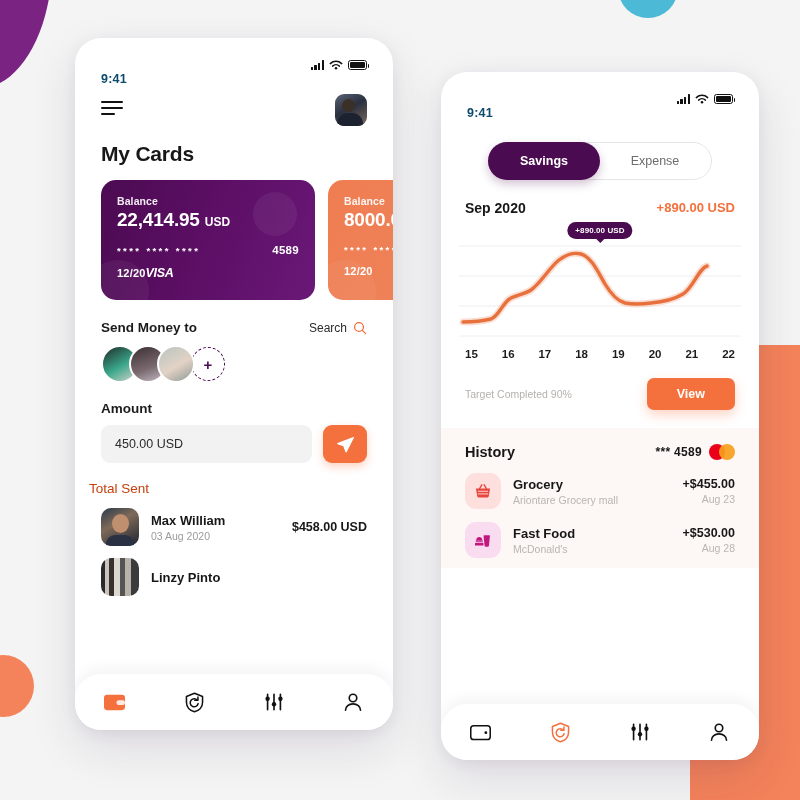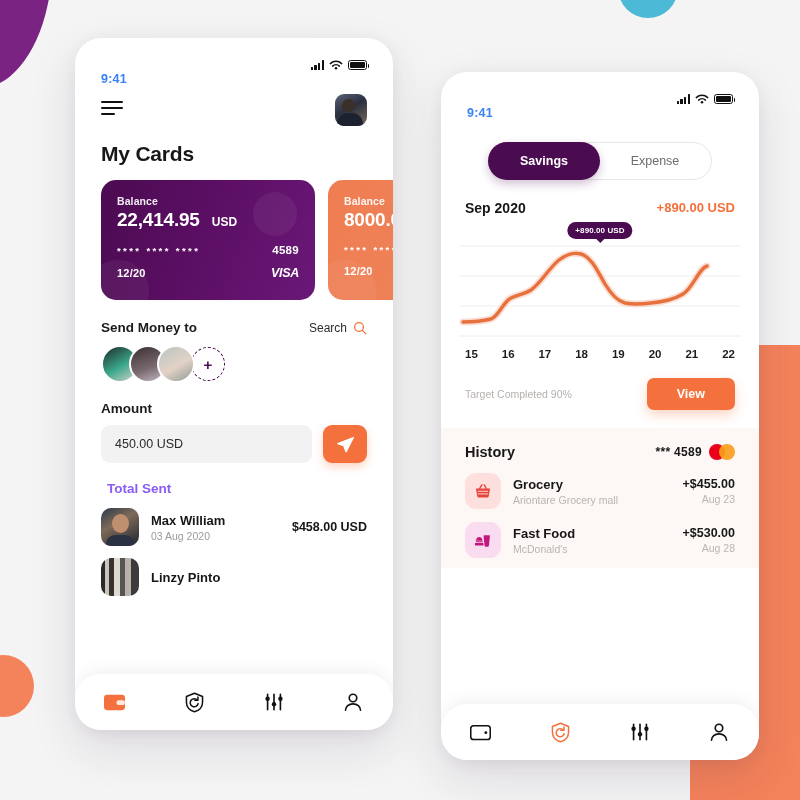--- a/index.html
+++ b/index.html
@@ -34,21 +34,21 @@
     box-shadow:0 18px 46px rgba(60,40,80,.13), 0 3px 14px rgba(60,40,80,.07);
     overflow:hidden;
   }
   .phone-left{left:75px;top:38px;width:318px;height:692px;}
   .phone-right{left:441px;top:72px;width:318px;height:688px;}
 
   .statusbar{
     display:flex;align-items:center;justify-content:space-between;
     padding:16px 26px 0 26px;height:22px;
   }
-  .status-time{font-size:12.5px;font-weight:700;color:#3b82f6;letter-spacing:.2px;margin-top:27px;}
+  .status-time{font-size:12.5px;font-weight:700;color:#0c4a6e;letter-spacing:.2px;margin-top:27px;}
   .status-icons{display:flex;align-items:center;gap:5px;}
   .ic-signal{display:flex;align-items:flex-end;gap:1.5px;height:10px;}
   .ic-signal i{display:block;width:2.2px;background:#111;border-radius:.5px;}
   .ic-signal i:nth-child(1){height:3.5px}
   .ic-signal i:nth-child(2){height:5.5px}
   .ic-signal i:nth-child(3){height:7.5px}
   .ic-signal i:nth-child(4){height:10px}
   .ic-batt{width:19px;height:10px;border:1.4px solid #111;border-radius:2.6px;position:relative;box-sizing:border-box;}
   .ic-batt::after{content:"";position:absolute;left:1px;top:1px;bottom:1px;right:1px;background:#111;border-radius:1px;}
   .ic-batt::before{content:"";position:absolute;right:-3.4px;top:3px;width:1.8px;height:4px;background:#111;border-radius:0 1px 1px 0;}
@@ -74,24 +74,24 @@
   .card{
     border-radius:15px;padding:15px 16px 13px 16px;color:#fff;
     position:relative;overflow:hidden;box-sizing:border-box;flex:none;
   }
   .card-purple{width:214px;height:120px;background:linear-gradient(110deg,#4B0B51 0%,#5A0E62 42%,#6A1878 100%);}
   .card-orange{width:214px;height:120px;background:linear-gradient(120deg,#F07D52 0%,#EE8258 55%,#E98E6C 100%);}
   .card::after{content:"";position:absolute;right:18px;top:12px;width:44px;height:44px;border-radius:50%;background:rgba(255,255,255,.055);}
   .card::before{content:"";position:absolute;left:-14px;bottom:-22px;width:62px;height:62px;border-radius:50%;background:rgba(255,255,255,.05);}
   .card-lab{font-size:10.5px;font-weight:700;opacity:.92;letter-spacing:.1px;}
   .card-bal{font-size:19px;font-weight:700;margin-top:2px;letter-spacing:-.2px;}
-  .card-bal .cur{font-size:12px;font-weight:700;margin-left:12px;letter-spacing:0;}
+  .card-bal .cur{font-size:12px;font-weight:700;margin-left:5px;letter-spacing:0;}
   .card-dots{display:flex;align-items:center;justify-content:space-between;margin-top:13px;font-size:9.5px;font-weight:700;letter-spacing:2.4px;}
   .card-dots .last4{font-size:11.5px;letter-spacing:.3px;}
-  .card-bottom{display:flex;align-items:center;justify-content:space-between;margin-top:10px;font-size:11px;font-weight:700;letter-spacing:.2px;}
+  .card-bottom{display:flex;align-items:center;justify-content:flex-start;margin-top:10px;font-size:11px;font-weight:700;letter-spacing:.2px;}
   .visa{font-size:12.5px;font-weight:800;font-style:italic;letter-spacing:-.3px;}
 
   .sec-row{display:flex;align-items:center;justify-content:space-between;padding:20px 26px 0 26px;}
   .sec-title{font-size:13.5px;font-weight:700;color:#1b1b1b;}
   .search-wrap{display:flex;align-items:center;gap:6px;}
   .search-lab{font-size:12px;color:#2b2b2b;font-weight:500;}
 
   .avatars{display:flex;align-items:center;padding:10px 26px 0 26px;}
   .av{width:34px;height:34px;border-radius:50%;border:2px solid #fff;margin-left:-10px;overflow:hidden;position:relative;}
   .av:first-child{margin-left:0;}
@@ -110,21 +110,21 @@
     flex:1;height:38px;background:#f2f2f2;border-radius:9px;border:none;
     display:flex;align-items:center;padding:0 14px;box-sizing:border-box;
     font-size:12.5px;color:#2a2a2a;font-family:inherit;font-weight:500;
   }
   .send-btn{
     width:44px;height:38px;border-radius:9px;background:#F4703C;
     display:flex;align-items:center;justify-content:center;flex:none;cursor:pointer;
     box-shadow:0 4px 9px rgba(244,112,60,.3);
   }
 
-  .total-lab{font-size:13.5px;font-weight:700;color:#8b5cf6;padding:18px 26px 0 32px;}
+  .total-lab{font-size:13.5px;font-weight:400;color:#c2410c;padding:18px 26px 0 14px;}
   .sent-list{padding:0 26px;}
   .sent-item{display:flex;align-items:center;gap:12px;padding-top:12px;}
   .sent-av{width:38px;height:38px;border-radius:10px;flex:none;overflow:hidden;position:relative;}
   .sent-av-1{background:linear-gradient(150deg,#2b3a4a,#7e6a58 40%,#1c2430);}
   .sent-av-1::after{content:"";position:absolute;left:11px;top:6px;width:17px;height:19px;border-radius:50%;background:#c08f6f;}
   .sent-av-1::before{content:"";position:absolute;left:5px;bottom:0;width:28px;height:11px;border-radius:9px 9px 0 0;background:#2a3142;}
   .sent-av-2{background:linear-gradient(90deg,#2a2a2a 0 10%,#c9c4bd 10% 22%,#39322c 22% 34%,#ddd8d0 34% 50%,#555 50% 62%,#b8b2aa 62% 78%,#3b3b3b 78% 100%);}
   .sent-meta{flex:1;min-width:0;}
   .sent-name{font-size:13px;font-weight:700;color:#171717;}
   .sent-date{font-size:10.5px;color:#9b9b9b;margin-top:2px;}

